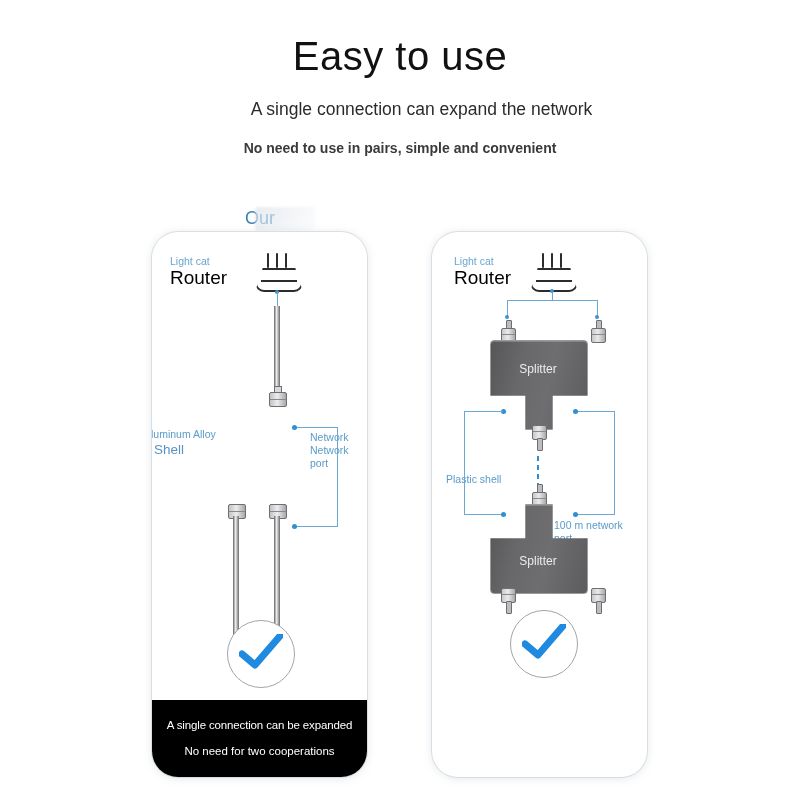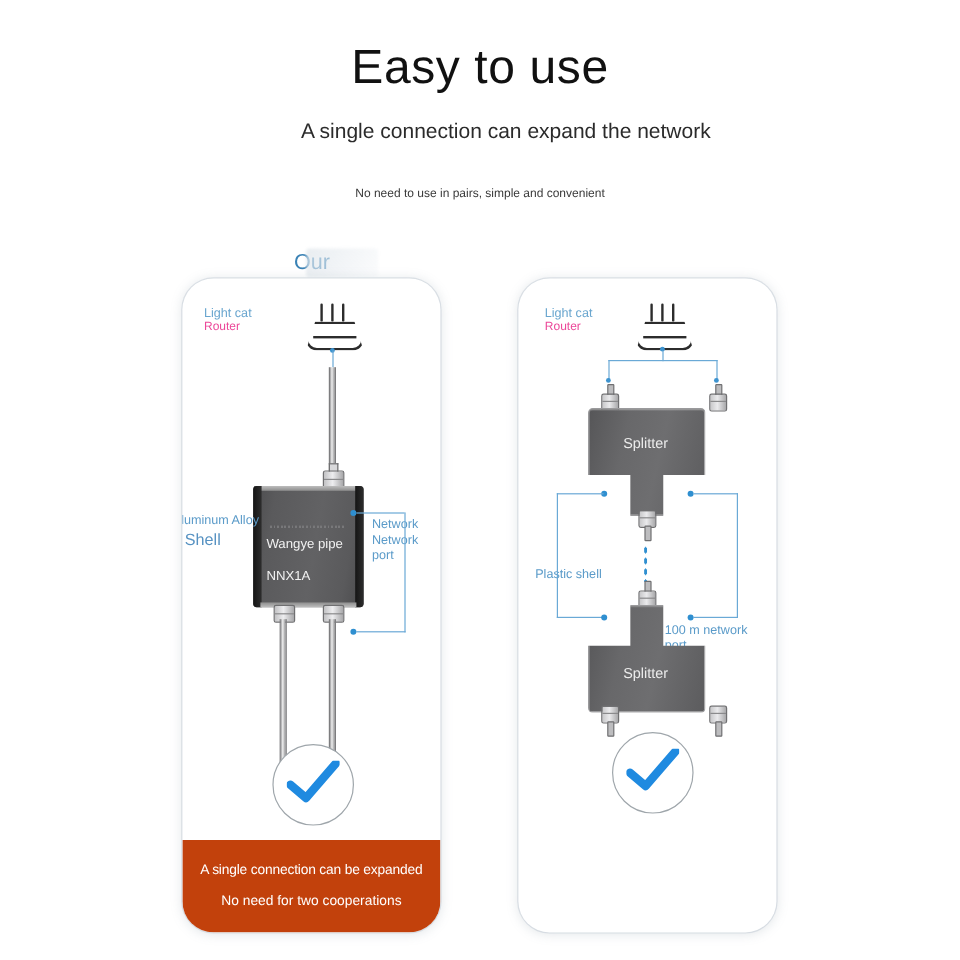--- a/index.html
+++ b/index.html
@@ -10,21 +10,21 @@
     font-family:"Liberation Sans", sans-serif;
     overflow:hidden;
     position:relative;
   }
   .page{position:relative;width:800px;height:632px;}
 
   
   .hdr{position:absolute;left:0;right:0;top:34px;text-align:center;}
   .hdr-title{font-size:40px;color:#111;letter-spacing:.5px;font-weight:400;line-height:1.1;}
   .hdr-sub1{margin-top:21px;font-size:17.5px;color:#2b2b2b;font-weight:400;padding-left:43px;}
-  .hdr-sub2{margin-top:36px;font-size:10px;color:#3a3a3a;font-weight:400;}
+  .hdr-sub2{margin-top:20px;font-size:14px;color:#3a3a3a;font-weight:700;}
 
   
   .col-head{position:absolute;top:208px;font-size:18px;font-weight:400;}
   .col-head.left{left:150px;width:220px;text-align:center;color:#3a82b5;}
   .col-head.right{left:430px;width:220px;text-align:center;color:#333;}
   .ghost{
     position:absolute;left:255px;top:207px;width:60px;height:24px;
     background:linear-gradient(120deg,rgba(225,231,236,.75),rgba(242,245,248,.3));
     border-radius:3px;filter:blur(1.3px);
   }
@@ -40,31 +40,31 @@
   .panel.right{left:432px;}
 
   .panel-body{position:absolute;left:0;top:0;right:0;bottom:0;}
 
   
   .foot{
     position:absolute;left:0;right:0;bottom:0;height:77px;
     display:flex;flex-direction:column;align-items:center;justify-content:center;
     gap:14px;
   }
-  .foot.blue{background:#c2410c;}
+  .foot.blue{background:#000000;}
   .foot.dark{background:#464646;}
   .foot-line{font-size:11.5px;line-height:1;white-space:nowrap;}
   .foot.blue .foot-line{color:#ffffff;}
   .foot.dark .foot-line{color:#dcdcdc;}
   .foot.blue .foot-line.wide{font-size:11.5px;letter-spacing:-.15px;}
 
   
   .lbl{position:absolute;color:#5b9bc9;line-height:1.18;}
   .lbl .sm{font-size:10.5px;display:block;color:#6aa6cf;}
-  .lbl .bg{font-size:10px;display:block;color:#ec4899;}
+  .lbl .bg{font-size:19px;display:block;color:#000000;}
   .lbl-plain{position:absolute;color:#5b9bc9;font-size:10.5px;line-height:1.25;}
 
   
   .router{position:absolute;}
   .router .ant{position:absolute;width:2px;height:15px;background:#2c2c2c;border-radius:1px;}
   .router .body{
     position:absolute;left:0;top:15px;width:44px;height:20px;
     background:#fff;border:2px solid #2c2c2c;
     border-radius:4px 4px 9px 9px;
     clip-path:polygon(16% 0,84% 0,100% 100%,0 100%);
@@ -163,29 +163,20 @@
 
       <div class="dot sm" style="left:123px;top:58px;"></div>
       <div class="ln v" style="left:125px;top:60px;height:14px;"></div>
 
       <div class="cable" style="left:122px;top:74px;height:92px;"></div>
       <div class="rj" style="left:117px;top:160px;">
         <div class="clip"></div>
           <div class="box"></div>
       </div>
 
-      <div class="device" style="left:59px;top:173px;">
-        <div class="topbar"></div>
-        <div class="edge l"></div>
-        <div class="edge r"></div>
-        <div class="dots"></div>
-        <div class="t1">Wangye pipe</div>
-        <div class="t2">NNX1A</div>
-        <div class="botbar"></div>
-      </div>
 
       <div class="lbl-plain" style="left:-8px;top:196px;width:78px;text-align:left;">Aluminum Alloy</div>
       <div style="position:absolute;left:2px;top:210px;font-size:13.5px;color:#5792c2;">Shell</div>
 
       <div class="lbl-plain" style="left:158px;top:199px;width:54px;">
         <span>Network</span><br>
         <span>Network</span><br>
         <span>port</span>
       </div>
       <div class="dot" style="left:140px;top:193px;"></div>

